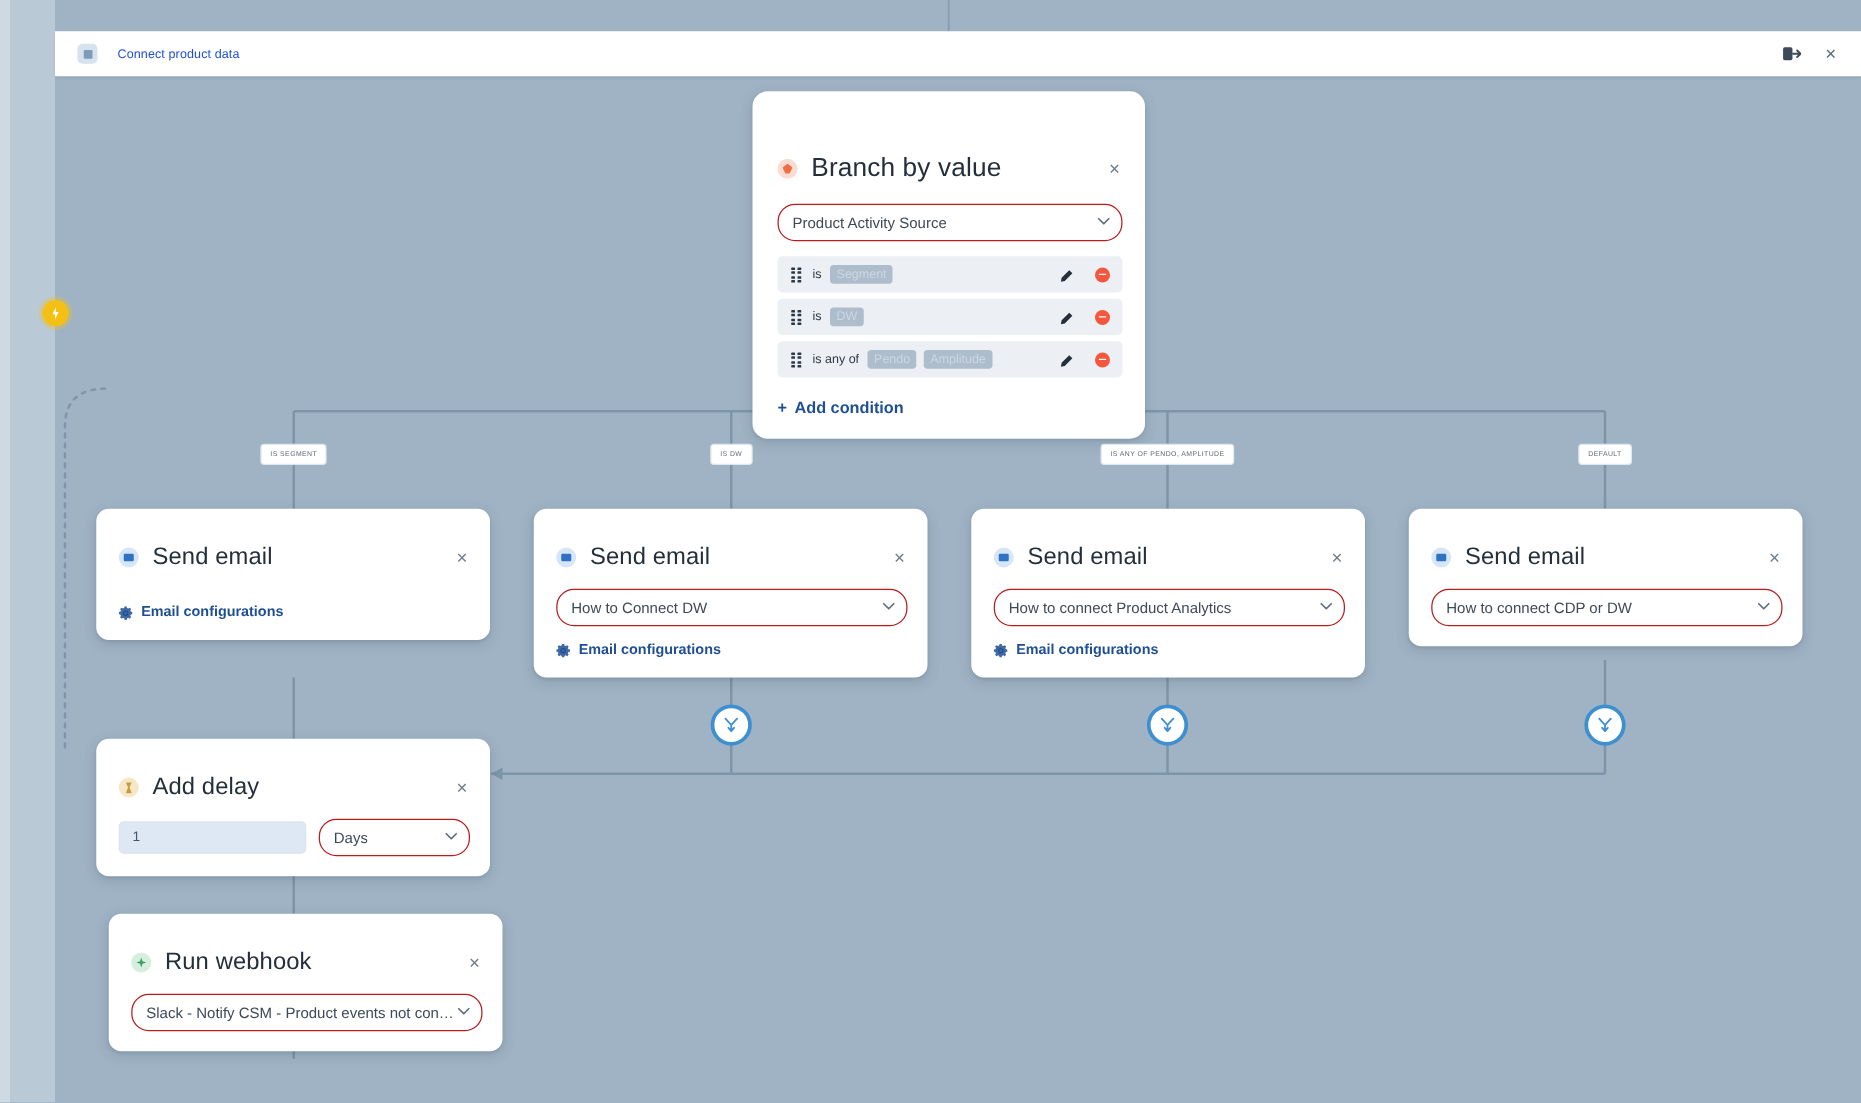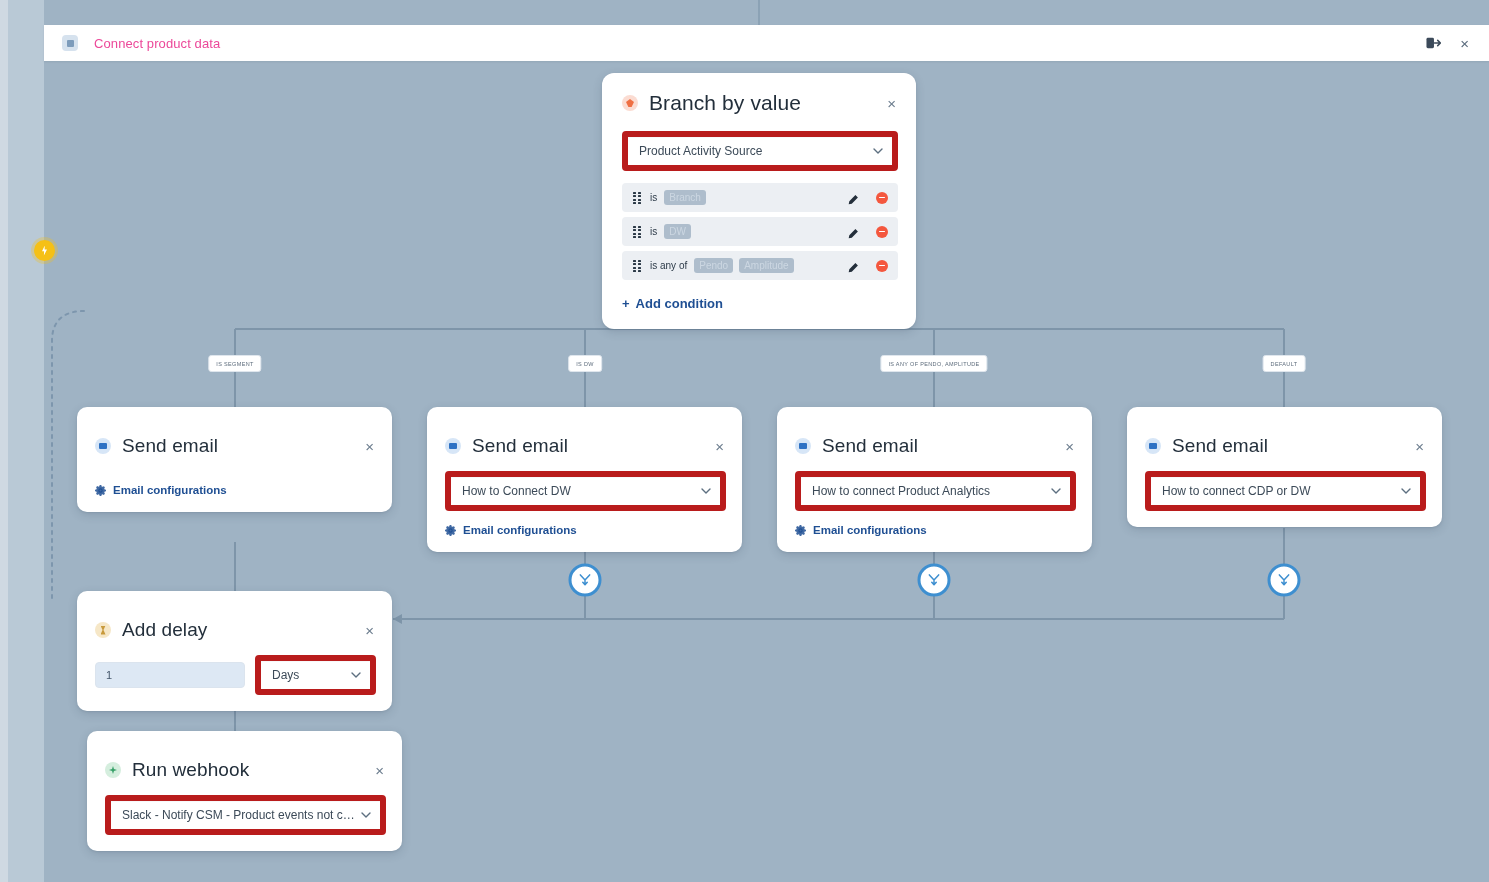--- a/index.html
+++ b/index.html
@@ -21,21 +21,21 @@
   .titlebar{
     position:absolute;left:44px;top:25px;width:1445px;height:36px;
     background:#ffffff;display:flex;align-items:center;
     box-shadow:0 1px 2px rgba(40,60,80,.10);
   }
   .tb-icon{
     width:16px;height:16px;margin-left:18px;border-radius:4px;
     background:#d6e2ee;display:flex;align-items:center;justify-content:center;
   }
   .tb-icon i{width:7px;height:7px;background:#7d9cbb;border-radius:1px;display:block;}
-  .tb-title{margin-left:16px;font-size:13px;color:#ec4899;letter-spacing:.1px;}
+  .tb-title{margin-left:16px;font-size:10px;color:#1d4ed8;letter-spacing:.1px;}
   .tb-actions{margin-left:auto;display:flex;align-items:center;gap:18px;margin-right:20px;}
   .tb-btn{width:18px;height:18px;display:flex;align-items:center;justify-content:center;
     color:#47566a;cursor:pointer;}
   .tb-btn svg{display:block;}
   .tb-close{font-size:15px;color:#5a6b7d;line-height:1;cursor:pointer;}
 
   
   .canvas{position:absolute;left:44px;top:61px;width:1445px;height:821px;overflow:hidden;}
   .canvas .edges{position:absolute;left:0;top:0;width:1445px;height:821px;}
 
@@ -57,34 +57,34 @@
   .badge-green i{width:8px;height:8px;background:#38a169;
     clip-path:polygon(50% 0,62% 38%,100% 50%,62% 62%,50% 100%,38% 62%,0 50%,38% 38%);}
   .badge-coral{background:#fbdcd2;}
   .badge-coral i{width:8px;height:8px;background:#ef6f43;
     clip-path:polygon(50% 0,100% 38%,70% 100%,30% 100%,0 38%);}
   .card-title{font-size:19px;color:#232f3b;margin-left:11px;font-weight:400;letter-spacing:.1px;}
   .card-x{margin-left:auto;font-size:15px;color:#6c7d8e;line-height:1;cursor:pointer;padding:2px 2px;}
   .card-body{padding:14px 16px 16px 18px;}
 
   .select{
-    height:28px;border:6px solid #b91c1c;border-radius:4px;background:#fff;
+    height:28px;border:1px solid #b91c1c;border-radius:14px;background:#fff;
     display:flex;align-items:center;padding:0 9px 0 11px;font-size:12px;color:#3c4a58;
     box-shadow:inset 0 1px 1px rgba(40,60,80,.03);cursor:pointer;
   }
   .select .caret{margin-left:auto;color:#5d6f80;font-size:10px;line-height:1;}
   .select .txt{overflow:hidden;white-space:nowrap;text-overflow:ellipsis;}
 
   .cfg-link{display:flex;align-items:center;gap:7px;margin-top:13px;font-size:11.5px;
     color:#1f4f93;font-weight:700;cursor:pointer;}
   .cfg-link .gear{width:11px;height:11px;color:#1f4f93;}
 
   
   .branch{left:558px;top:12px;width:314px;border-radius:12px;}
-  .branch .card-head{padding:18px 18px 0 20px;}
+  .branch .card-head{padding:18px 18px 0 20px;margin-top:32px;}
   .branch .card-title{font-size:21px;}
   .branch-body{padding:16px 18px 18px 20px;}
   .cond-list{margin-top:12px;display:flex;flex-direction:column;gap:5px;}
   .cond{
     height:29px;background:#eceff3;border-radius:4px;display:flex;align-items:center;
     padding:0 10px 0 11px;
   }
   .dots{width:9px;height:11px;display:grid;grid-template-columns:3px 3px;
     grid-template-rows:repeat(4,2px);gap:1.4px 2px;flex:0 0 auto;}
   .dots span{background:#2b3946;border-radius:.5px;display:block;}
@@ -229,21 +229,21 @@
                 <span></span>
                 <span></span>
                 <span></span>
               <span></span>
                 <span></span>
                 <span></span>
                 <span></span>
             </span>
             <span class="cond-op">is</span>
             <span class="chips">
-              <span class="chip">Branch</span>
+              <span class="chip">Segment</span>
             </span>
             <span class="cond-acts">
               <span class="pencil">
                 <svg width="12" height="12" viewBox="0 0 12 12" fill="none">
                   <path d="M8.4 1.1l2.5 2.5-6.1 6.1-3.1.6.6-3.1 6.1-6.1z" fill="#242f3b"></path>
                 </svg>
               </span>
               <span class="del">
                   <i></i>
                 </span>

